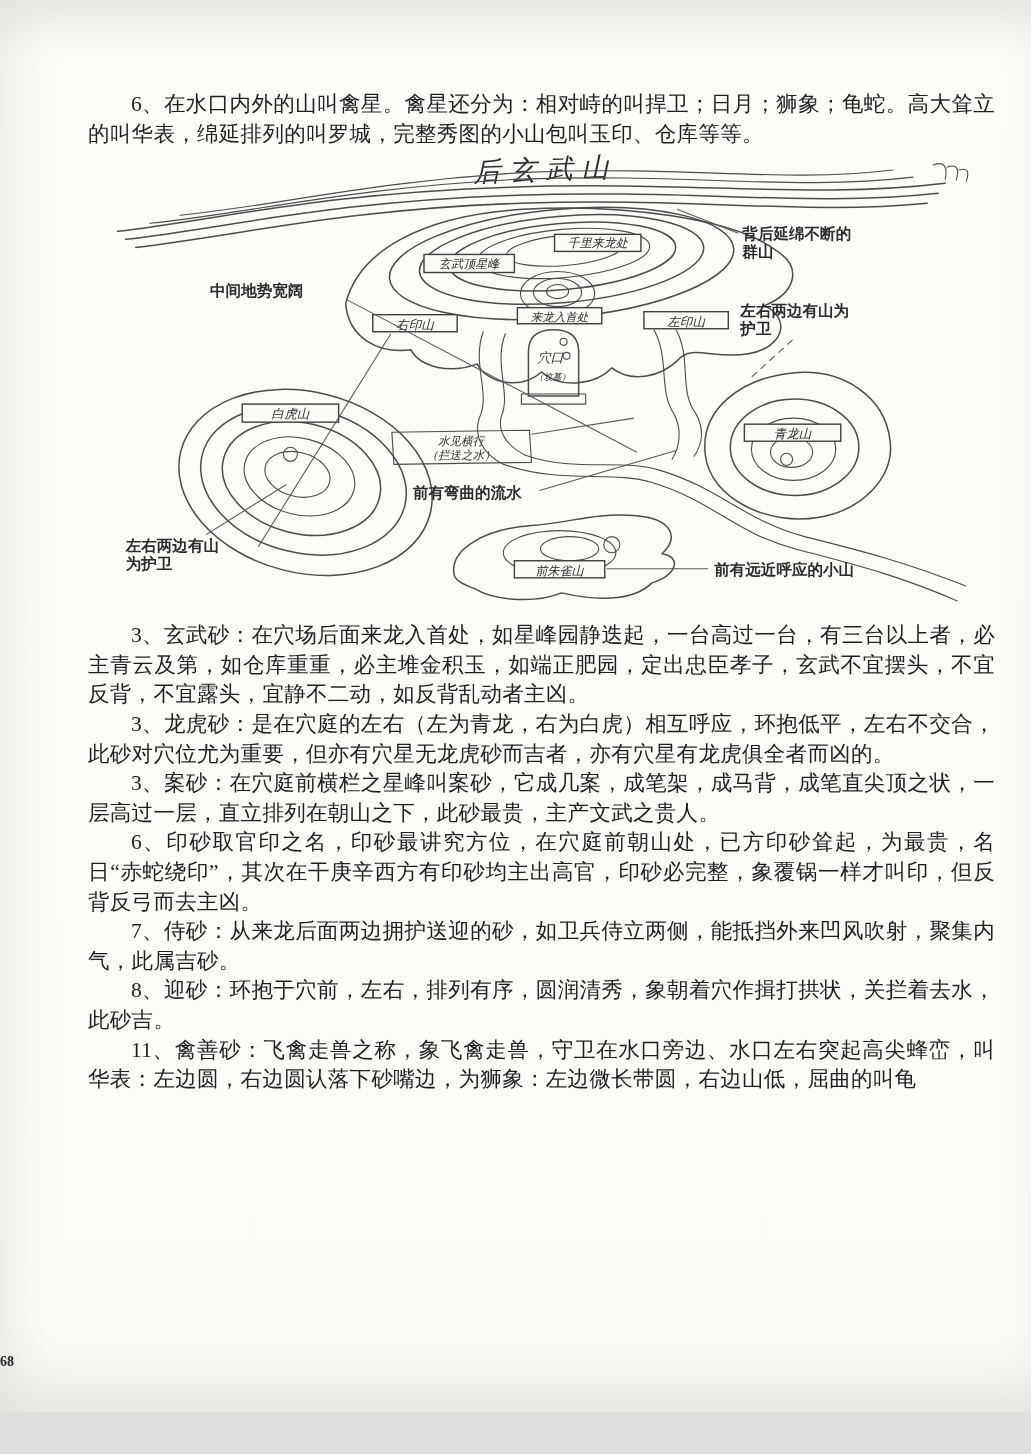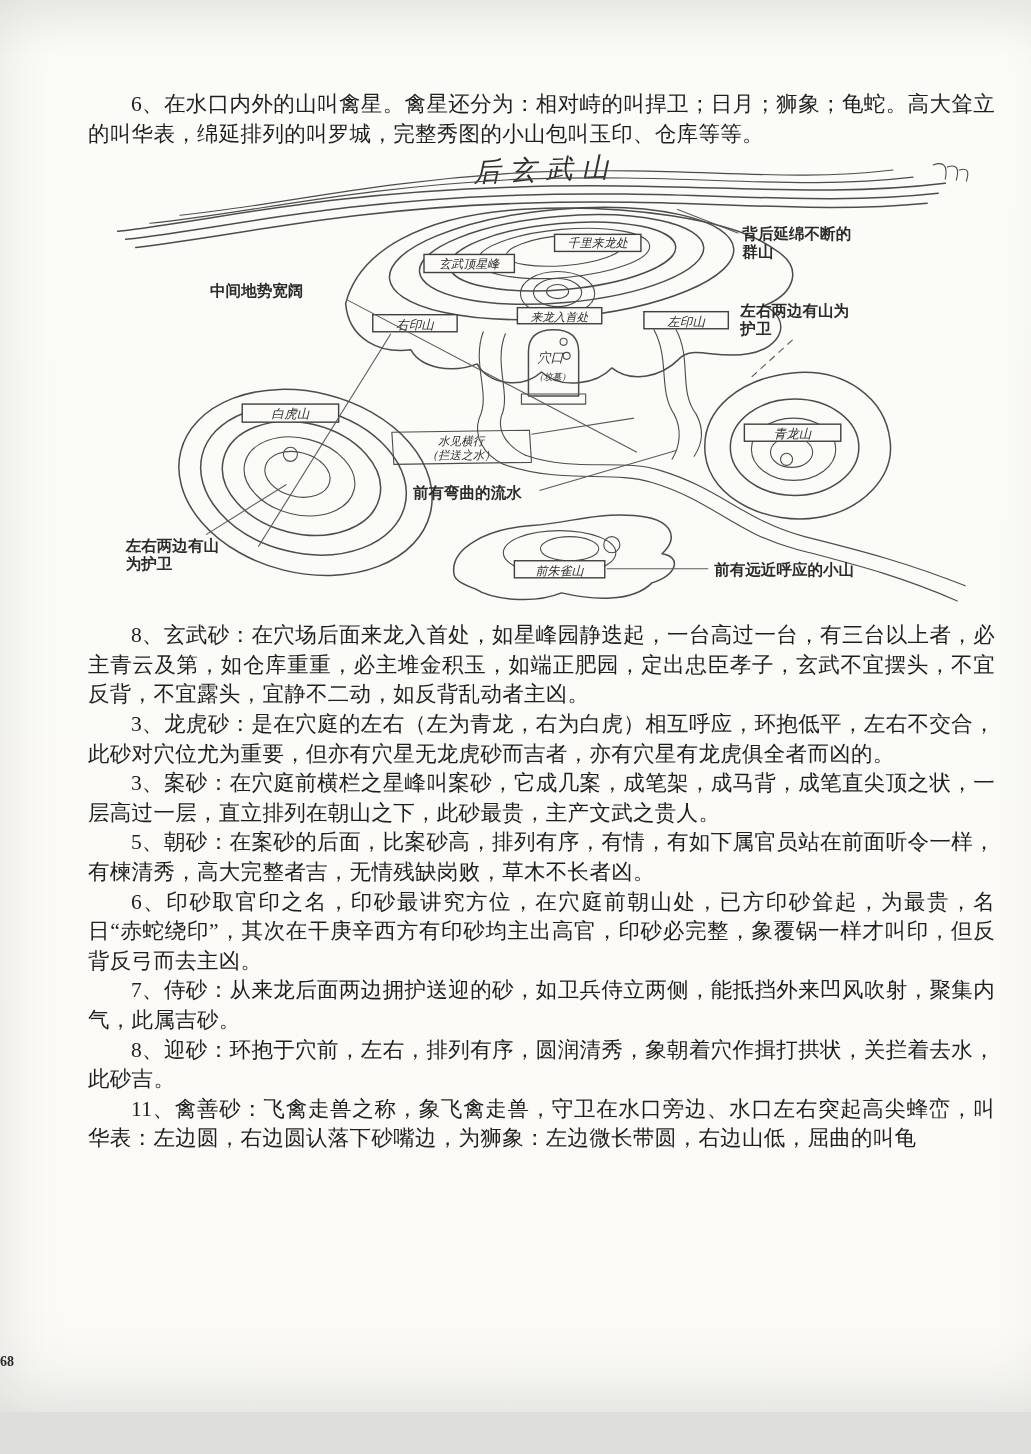--- a/index.html
+++ b/index.html
@@ -166,24 +166,23 @@
           <text class="printed" x="648" y="162" font-size="15.5">左右两边有山为</text>
           <text class="printed" x="648" y="180" font-size="15.5">护卫</text>
           <text class="printed" x="36" y="396" font-size="15.5">左右两边有山</text>
           <text class="printed" x="36" y="414" font-size="15.5">为护卫</text>
           <text class="printed" x="322" y="344" font-size="15.5">前有弯曲的流水</text>
           <text class="printed" x="622" y="420" font-size="15.5">前有远近呼应的小山</text>
         </g>
       </svg>
     </div>
 
-    <p class="body">8、玄武砂：在穴场后面来龙入首处，如星峰园静迭起，一台高过一台，有三台以上者，必主青云及第，如仓库重重，必主堆金积玉，如端正肥园，定出忠臣孝子，玄武不宜摆头，不宜反背，不宜露头，宜静不二动，如反背乱动者主凶。</p>
+    <p class="body">3、玄武砂：在穴场后面来龙入首处，如星峰园静迭起，一台高过一台，有三台以上者，必主青云及第，如仓库重重，必主堆金积玉，如端正肥园，定出忠臣孝子，玄武不宜摆头，不宜反背，不宜露头，宜静不二动，如反背乱动者主凶。</p>
     <p class="body">3、龙虎砂：是在穴庭的左右（左为青龙，右为白虎）相互呼应，环抱低平，左右不交合，此砂对穴位尤为重要，但亦有穴星无龙虎砂而吉者，亦有穴星有龙虎俱全者而凶的。</p>
     <p class="body">3、案砂：在穴庭前横栏之星峰叫案砂，它成几案，成笔架，成马背，成笔直尖顶之状，一层高过一层，直立排列在朝山之下，此砂最贵，主产文武之贵人。</p>
-    <p class="body">5、朝砂：在案砂的后面，比案砂高，排列有序，有情，有如下属官员站在前面听令一样，有楝清秀，高大完整者吉，无情残缺岗败，草木不长者凶。</p>
     <p class="body">6、印砂取官印之名，印砂最讲究方位，在穴庭前朝山处，已方印砂耸起，为最贵，名日“赤蛇绕印”，其次在干庚辛西方有印砂均主出高官，印砂必完整，象覆锅一样才叫印，但反背反弓而去主凶。</p>
     <p class="body">7、侍砂：从来龙后面两边拥护送迎的砂，如卫兵侍立两侧，能抵挡外来凹风吹射，聚集内气，此属吉砂。</p>
     <p class="body">8、迎砂：环抱于穴前，左右，排列有序，圆润清秀，象朝着穴作揖打拱状，关拦着去水，此砂吉。</p>
     <p class="body">11、禽善砂：飞禽走兽之称，象飞禽走兽，守卫在水口旁边、水口左右突起高尖蜂峦，叫华表：左边圆，右边圆认落下砂嘴边，为狮象：左边微长带圆，右边山低，屈曲的叫龟</p>
   </div>
 
   <div class="pagenum">68</div>
 </div>
 
 </body></html>

